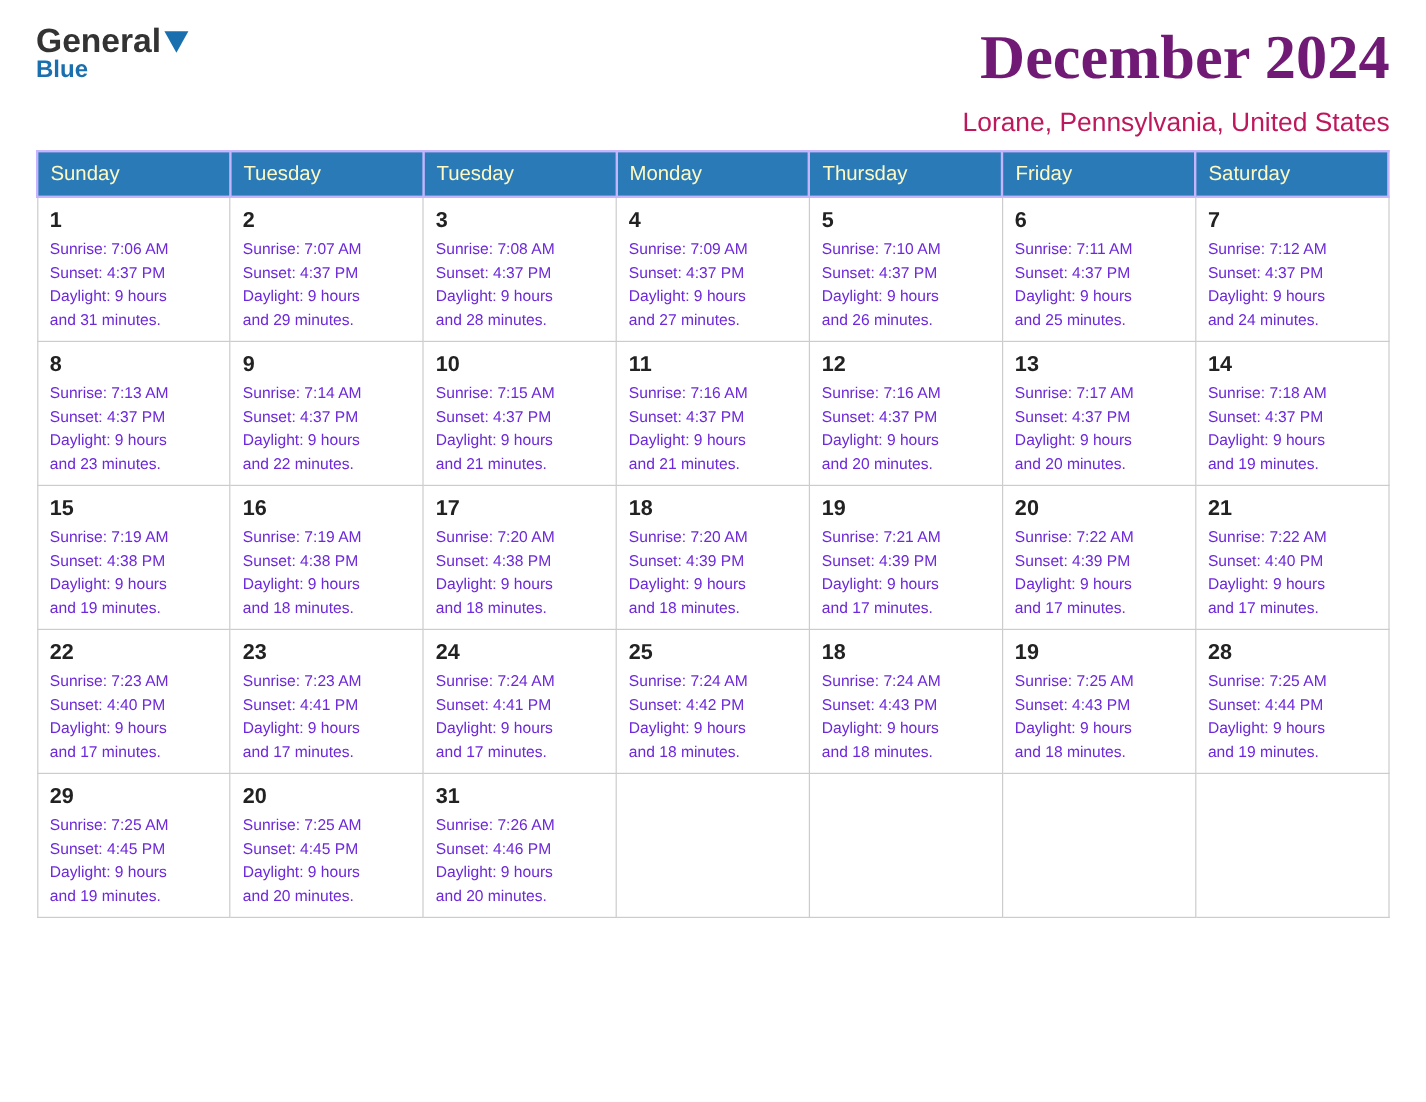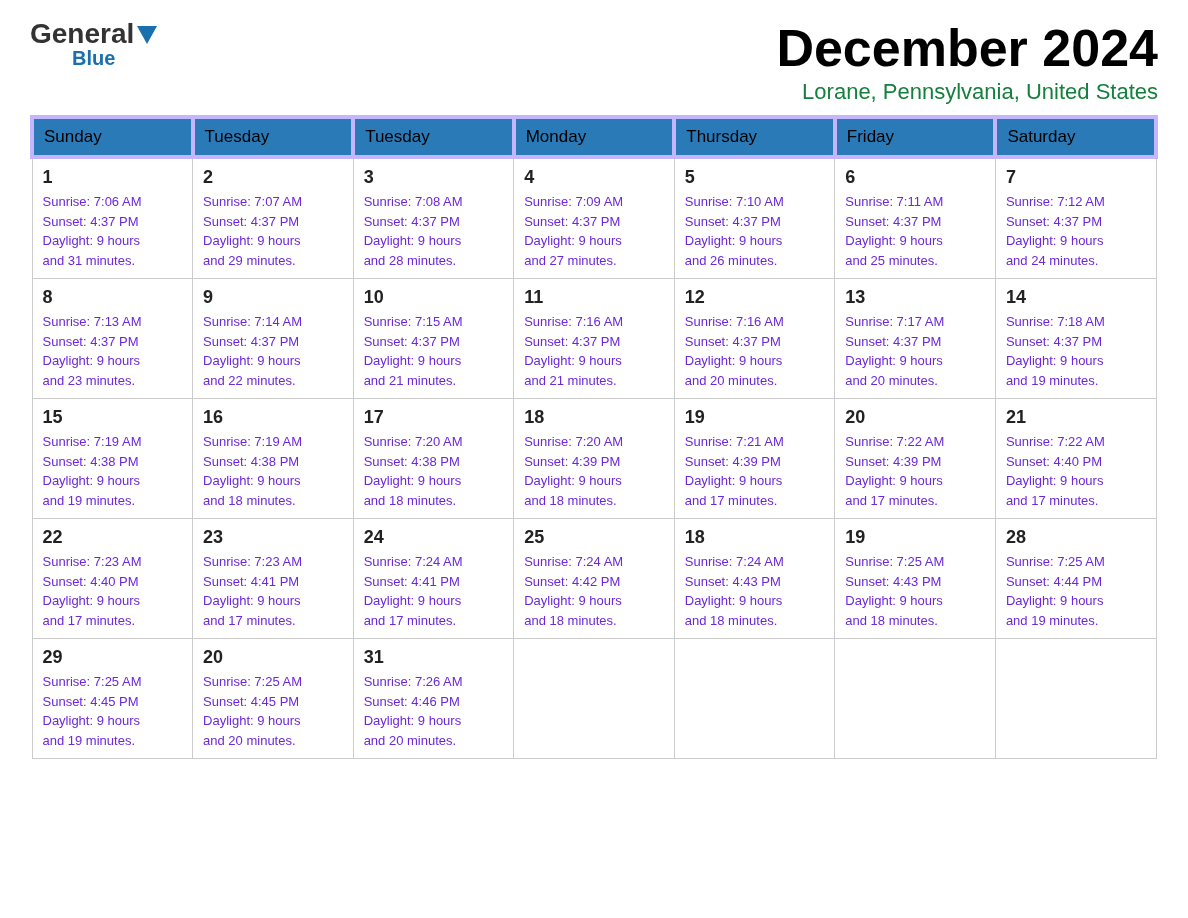--- a/index.html
+++ b/index.html
@@ -12,21 +12,21 @@
     }
     .header-row {
       display: flex;
       justify-content: space-between;
       align-items: flex-start;
       margin-bottom: 10px;
     }
     .logo {
       display: flex;
       flex-direction: column;
-      align-items: center;
+      align-items: flex-start;
     }
     .logo-general {
       font-size: 28px;
       font-weight: bold;
       color: #333;
       line-height: 1;
     }
     .logo-blue {
       font-size: 20px;
       font-weight: bold;
@@ -44,41 +44,42 @@
       vertical-align: middle;
       position: relative;
       top: -4px;
     }
     .title-block {
       text-align: right;
     }
     .month-title {
       font-size: 52px;
       font-weight: bold;
-      color: #000000;
+      color: #701a75;
       line-height: 1.1;
+      font-family: Liberation Serif, serif;
     }
     .location-title {
       font-size: 22px;
-      color: #15803d;
-      margin-top: 2px;
+      color: #be185d;
+      margin-top: 12px;
     }
     .calendar-table {
       width: 100%;
       border-collapse: collapse;
       margin-top: 10px;
     }
     .calendar-table th {
       background-color: #2a7ab8;
-      color: #000000;
+      color: #fef9c3;
       font-size: 17px;
       font-weight: normal;
       padding: 8px 10px;
       text-align: left;
-      border: 4px solid #c4b5fd;
+      border: 2px solid #c4b5fd;
     }
     .calendar-table td {
       vertical-align: top;
       padding: 8px 10px;
       border: 1px solid #ccc;
       font-size: 13px;
       color: #333;
       width: 14.28%;
       min-height: 110px;
     }

